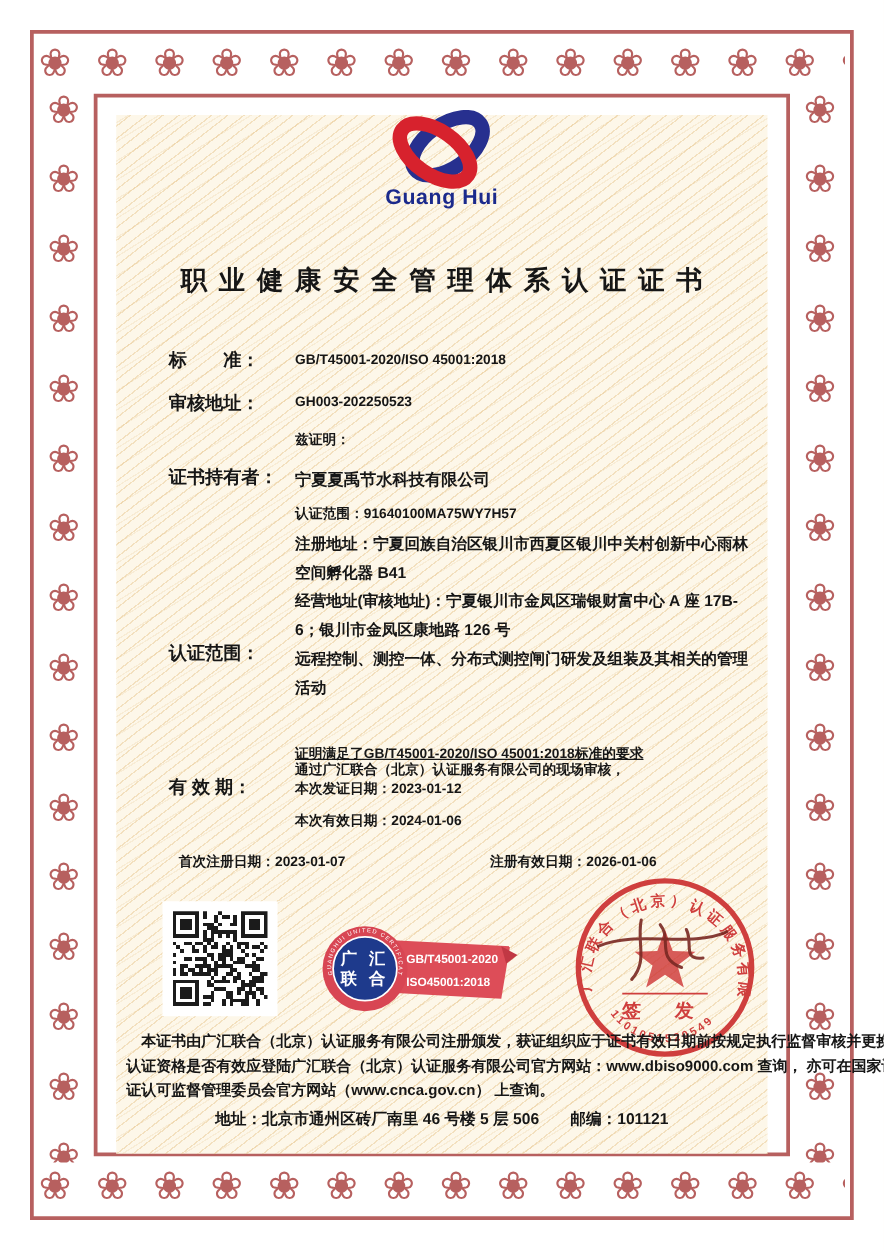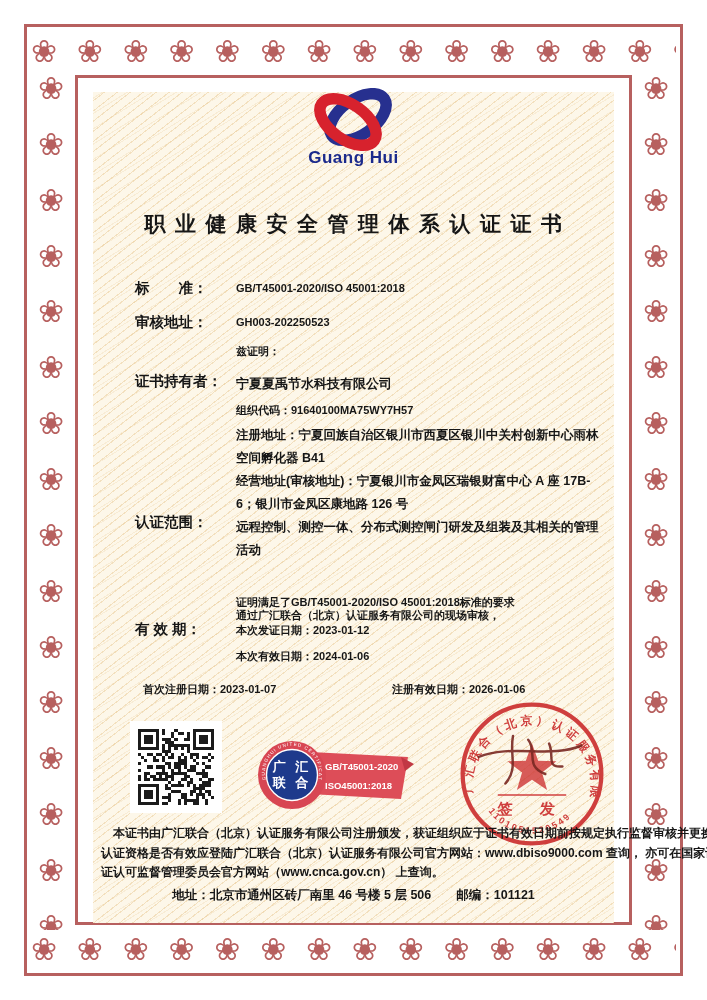--- a/index.html
+++ b/index.html
@@ -81,29 +81,29 @@
     <div class="abs val" style="left:143px;top:190px;">GB/T45001-2020/ISO 45001:2018</div>
 
     <div class="abs lbl" style="left:42px;top:221px;">审核地址：</div>
     <div class="abs val" style="left:143px;top:224px;">GH003-202250523</div>
 
     <div class="abs val" style="left:143px;top:252px;">兹证明：</div>
 
     <div class="abs lbl" style="left:42px;top:280px;">证书持有者：</div>
     <div class="abs val" style="left:143px;top:283px;font-size:13px;">宁夏夏禹节水科技有限公司</div>
 
-    <div class="abs val" style="left:143px;top:311px;">组织代码：91640100MA75WY7H57</div>
+    <div class="abs val" style="left:143px;top:311px;">认证范围：91640100MA75WY7H57</div>
     <div class="abs valblock" style="left:143px;top:332px;">注册地址：宁夏回族自治区银川市西夏区银川中关村创新中心雨林空间孵化器 B41</div>
     <div class="abs valblock" style="left:143px;top:378px;">经营地址(审核地址)：宁夏银川市金凤区瑞银财富中心 A 座 17B-6；银川市金凤区康地路 126 号</div>
 
     <div class="abs lbl" style="left:42px;top:421px;">认证范围：</div>
     <div class="abs valblock" style="left:143px;top:424px;">远程控制、测控一体、分布式测控闸门研发及组装及其相关的管理活动</div>
 
     <div class="abs val" style="left:143px;top:480px;margin-top:36px;">通过广汇联合（北京）认证服务有限公司的现场审核，</div>
-    <div class="abs val" style="left:143px;top:503px;">证明满足了GB/T45001-2020/ISO 45001:2018标准的要求</div>
+    <div class="abs val" style="left:143px;top:503px;text-decoration:underline;">证明满足了GB/T45001-2020/ISO 45001:2018标准的要求</div>
 
     <div class="abs lbl" style="left:42px;top:528px;">有 效 期：</div>
     <div class="abs val" style="left:143px;top:531px;">本次发证日期：2023-01-12</div>
     <div class="abs val" style="left:143px;top:557px;">本次有效日期：2024-01-06</div>
 
     <div class="abs val" style="left:50px;top:590px;">首次注册日期：2023-01-07</div>
     <div class="abs val" style="left:299px;top:590px;">注册有效日期：2026-01-06</div>
 
     <div class="abs qr-back"></div>
     <svg class="abs" style="left:45px;top:637px;width:76px;height:76px;" viewBox="0 0 25 25" shape-rendering="crispEdges">

